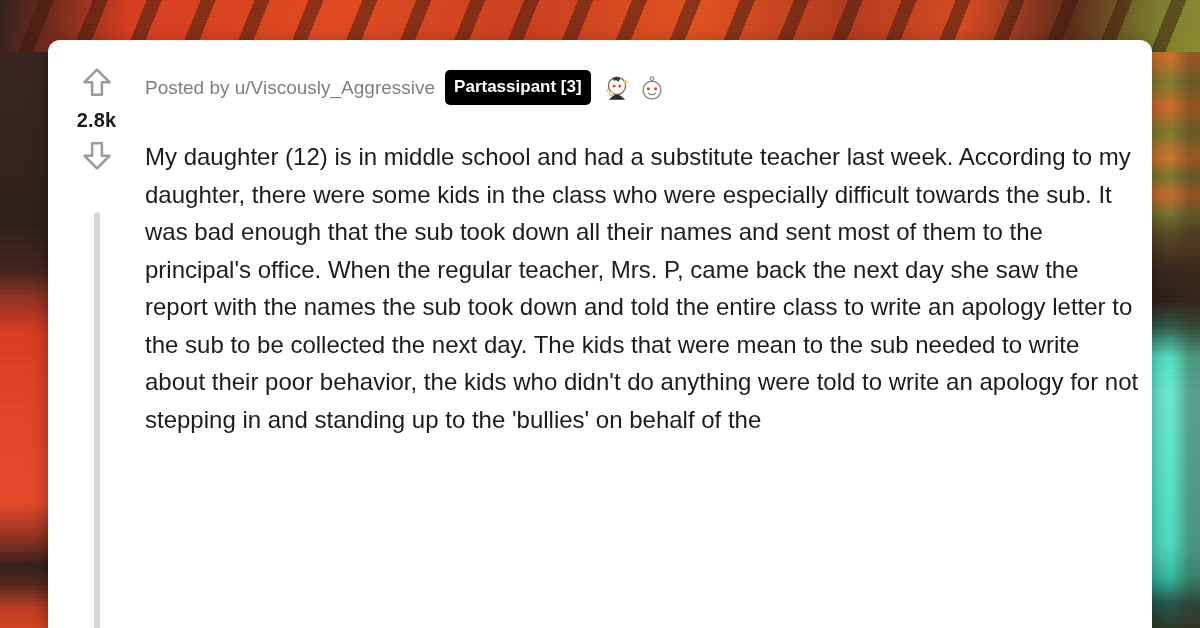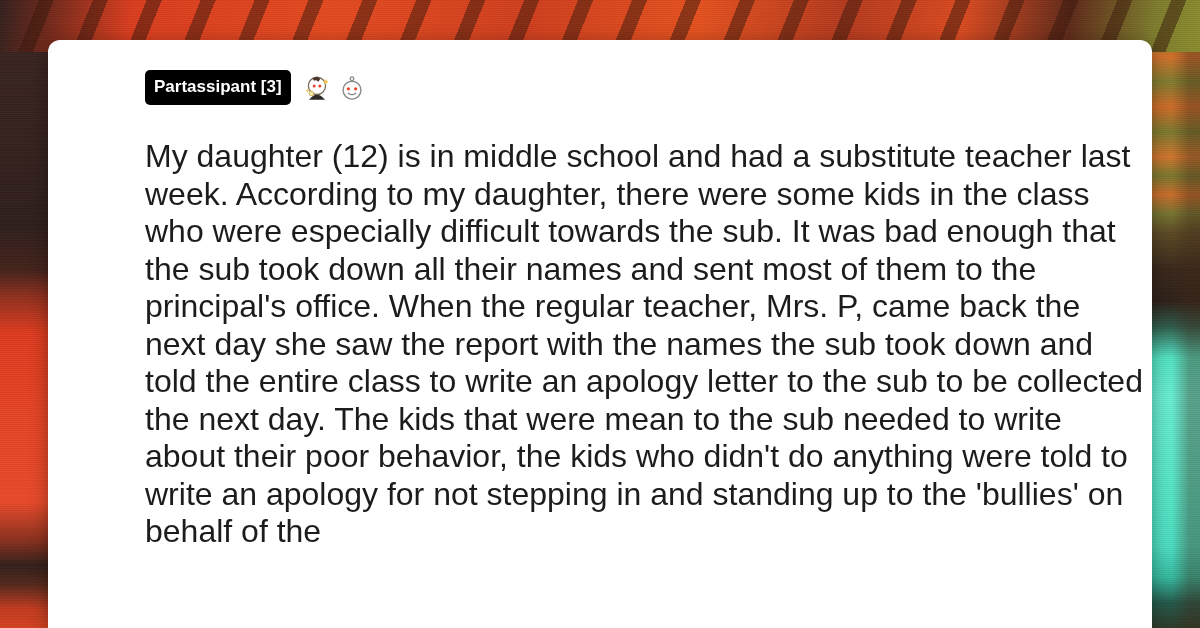--- a/index.html
+++ b/index.html
@@ -57,41 +57,60 @@
     padding:2px 9px 3px;border-radius:5px;cursor:pointer;
   }
   .timestamp{cursor:pointer;}
   .awards{display:flex;align-items:center;gap:7px;margin-left:2px;}
   .award{width:28px;height:28px;cursor:pointer;}
   .title{
     margin:12px 0 0;color:#1a1a1b;font-size:30px;font-weight:700;
     line-height:42px;letter-spacing:-0.2px;max-width:1010px;cursor:pointer;
   }
   .body-text{
-    margin:33px 0 0;color:#1c1c1c;font-size:32px;line-height:37.5px;
+    margin:33px 0 0;color:#1c1c1c;font-size:24px;line-height:37.5px;
     max-width:1004px;
   }
 </style>
 </head>
 <body>
 
 <div class="stage">
 
   <div class="bg"></div>
   <div class="bg-left"></div>
   <div class="bg-right"></div>
   <div class="bg-top"></div>
   <div class="grain"></div>
 
   <div class="card">
 
+    <div class="vote-col">
+      <button class="arrow-btn">
+        <span>
+          <svg width="36" height="34" viewBox="0 0 24 23" fill="none">
+            <path d="M12 2.5 L20.5 11 H15.3 V19.5 H8.7 V11 H3.5 Z" stroke="#9b9b9b" stroke-width="1.7" stroke-linejoin="round" fill="none"></path>
+          </svg>
+        </span>
+      </button>
+      <div class="score">2.8k</div>
+      <button class="arrow-btn">
+        <span>
+          <svg width="36" height="34" viewBox="0 0 24 23" fill="none">
+            <path d="M12 20.5 L3.5 12 H8.7 V3.5 H15.3 V12 H20.5 Z" stroke="#9b9b9b" stroke-width="1.7" stroke-linejoin="round" fill="none"></path>
+          </svg>
+        </span>
+      </button>
+      <div class="thread-line"></div>
+    </div>
 
     <div class="content">
 
       <div class="meta-row">
+        <span class="posted-by">Posted by u/Viscously_Aggressive</span>
         <span class="flair">Partassipant [3]</span>
         <span class="awards">
           <span class="award">
             <svg width="28" height="28" viewBox="0 0 26 26">
               <path d="M5.5 24 Q13 14.5 20.5 24 Z" fill="#2e2a28"></path>
               <circle cx="13" cy="11" r="8" fill="#ffffff" stroke="#7a6a58" stroke-width="1.2"></circle>
               <path d="M9 4.2 Q12.5 1.2 16.2 4.4 L14.2 7.2 Q12 5.2 10.2 6.2 Z" fill="#4a342a"></path>
               <circle cx="10.4" cy="11.2" r="1.4" fill="#e8442a"></circle>
               <circle cx="15.6" cy="11.2" r="1.4" fill="#e8442a"></circle>
               <circle cx="7.8" cy="18.2" r="2.1" fill="#f5e9a8" stroke="#caa94a" stroke-width="0.8"></circle>

